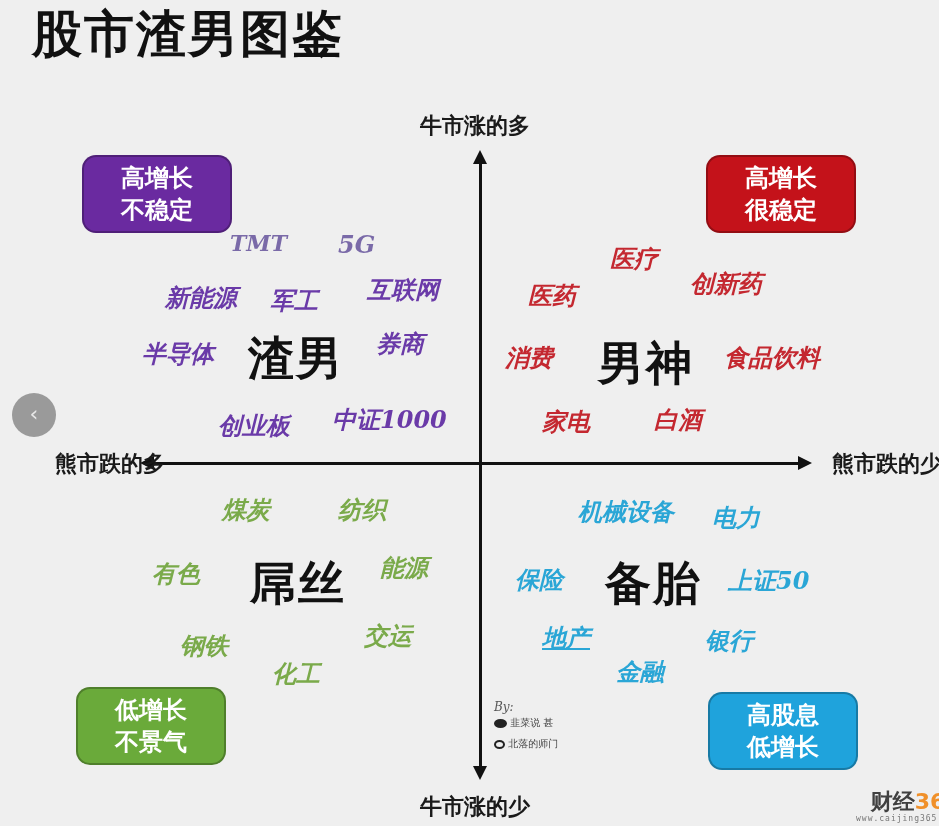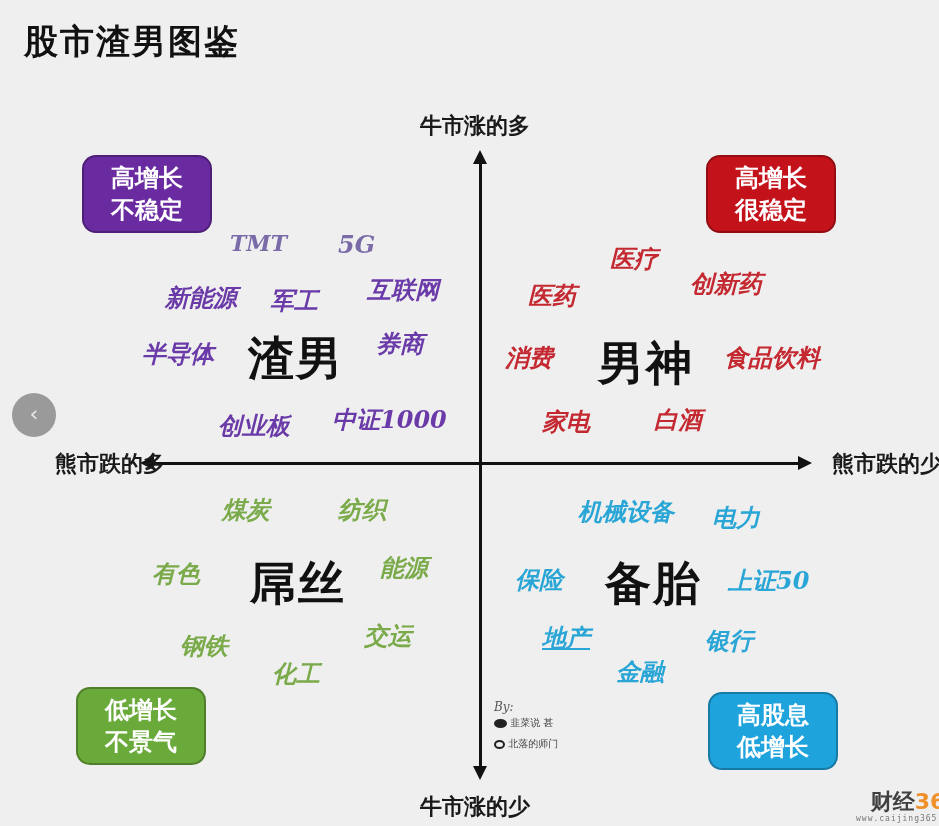--- a/index.html
+++ b/index.html
@@ -3,36 +3,36 @@
 <meta charset="utf-8">
 <style>
   html, body { margin: 0; padding: 0; }
   body {
     width: 939px; height: 826px; position: relative; overflow: hidden;
     background: #efefef;
     font-family: "DejaVu Serif", "Liberation Serif", serif;
   }
   .abs { position: absolute; white-space: nowrap; }
   .title {
-    left: 24px; top: 2px; font-size: 34px; font-weight: bold; color: #111;
-    letter-spacing: 2px; line-height: 64px; margin-top: 7px;
+    left: 32px; top: 2px; font-size: 50px; font-weight: bold; color: #111;
+    letter-spacing: 2px; line-height: 64px;
   }
   .axis-label { font-size: 22px; font-weight: bold; color: #1a1a1a; line-height: 26px; }
   .vline { left: 479px; top: 160px; width: 3px; height: 610px; background: #111; }
   .hline { left: 150px; top: 462px; width: 650px; height: 3px; background: #111; }
   .arrow-up { left: 473px; top: 150px; width: 0; height: 0;
     border-left: 7px solid transparent; border-right: 7px solid transparent; border-bottom: 14px solid #111; }
   .arrow-down { left: 473px; top: 766px; width: 0; height: 0;
     border-left: 7px solid transparent; border-right: 7px solid transparent; border-top: 14px solid #111; }
   .arrow-left { left: 140px; top: 456px; width: 0; height: 0;
     border-top: 7px solid transparent; border-bottom: 7px solid transparent; border-right: 14px solid #111; }
   .arrow-right { left: 798px; top: 456px; width: 0; height: 0;
     border-top: 7px solid transparent; border-bottom: 7px solid transparent; border-left: 14px solid #111; }
   .badge {
-    width: 130px; height: 78px; border-radius: 14px; color: #fff;
+    width: 150px; height: 78px; border-radius: 14px; color: #fff;
     font-size: 24px; font-weight: bold; text-align: center; line-height: 32px;
     display: flex; flex-direction: column; justify-content: center; align-items: center;
     box-sizing: border-box; border: 2px solid rgba(0,0,0,0.25);
   }
   .center-word { font-size: 46px; font-weight: bold; color: #111; letter-spacing: 2px; }
   .sector { font-size: 24px; font-weight: bold; font-style: italic; }
   .back-btn {
     left: 12px; top: 393px; width: 44px; height: 44px; border-radius: 50%;
     background: #9a9a9a; color: #e8e8e8; font-family: "DejaVu Sans", sans-serif;
     font-size: 22px; text-align: center; line-height: 42px;

